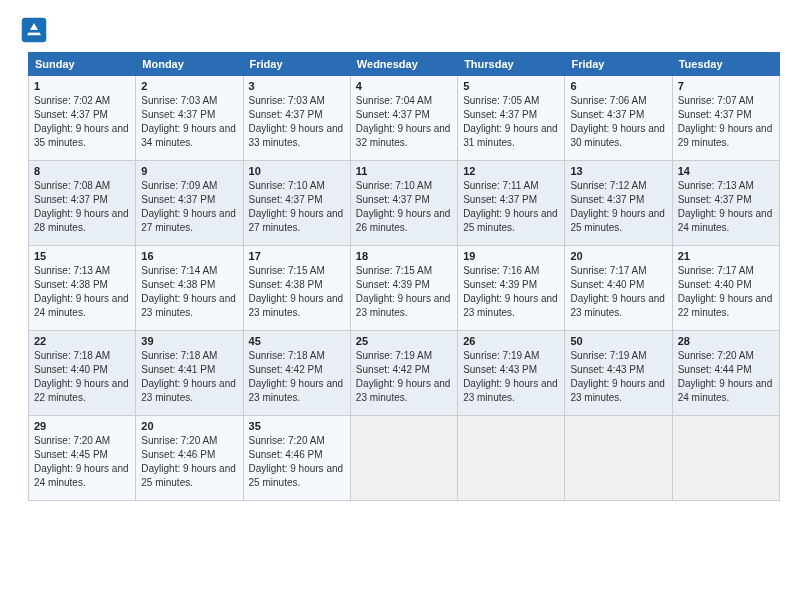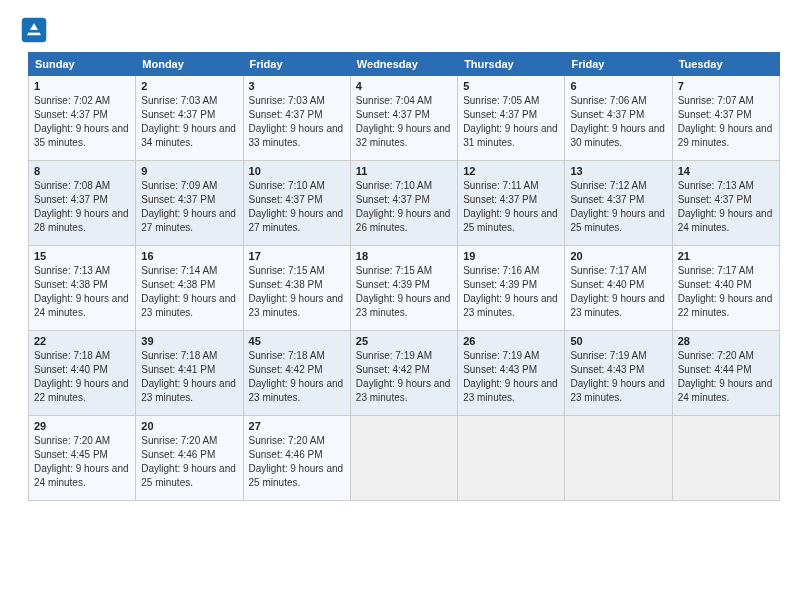--- a/index.html
+++ b/index.html
@@ -378,21 +378,21 @@
         </td>
           <td>
           <span class="day-num">20</span>
           <div class="day-info">
             Sunrise: 7:20 AM<br>
             Sunset: 4:46 PM<br>
             Daylight: 9 hours and 25 minutes.
           </div>
         </td>
           <td>
-          <span class="day-num">27</span>
+          <span class="day-num">35</span>
           <div class="day-info">
             Sunrise: 7:20 AM<br>
             Sunset: 4:46 PM<br>
             Daylight: 9 hours and 25 minutes.
           </div>
         </td>
           <td class="empty-cell"></td>
           <td class="empty-cell"></td>
           <td class="empty-cell"></td>
           <td class="empty-cell"></td>

